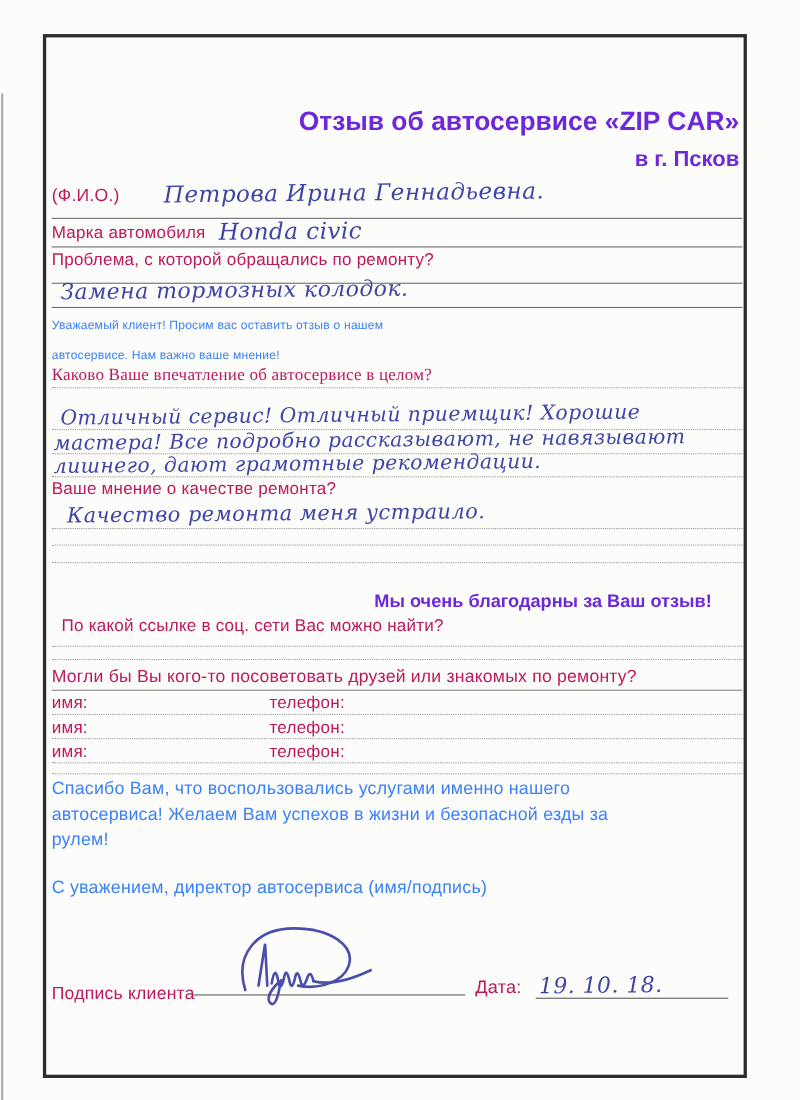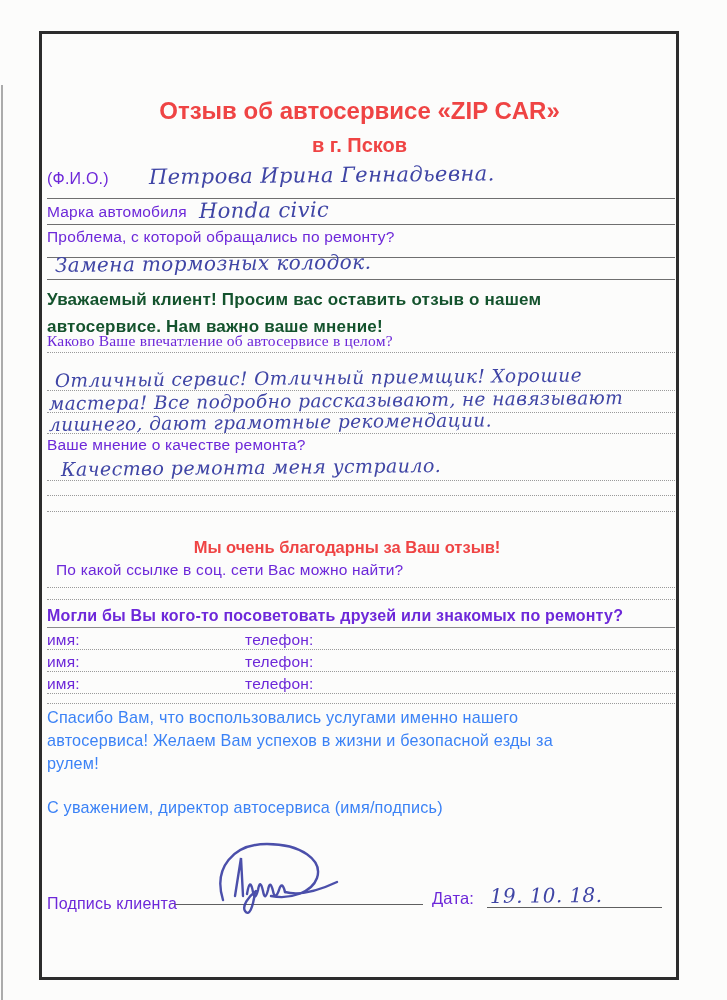--- a/index.html
+++ b/index.html
@@ -13,23 +13,23 @@
   .abs{position:absolute;box-sizing:border-box;}
   .form-border{
     left:39px;top:31px;width:640px;height:949px;
     border:3px solid #2c2c2c;
     background:transparent;
   }
   .scan-artifact{
     left:1px;top:85px;width:2px;height:915px;
     background:#4a4a4a;opacity:.45;
   }
-  .title{font-weight:bold;color:#ef4444;text-align:center;}
-  .label{font-size:15.5px;color:#6d28d9;letter-spacing:.2px;}
-  .bold-par{font-size:17px;font-weight:bold;color:#14532d;letter-spacing:.2px;}
+  .title{font-weight:bold;color:#6d28d9;text-align:right;}
+  .label{font-size:15.5px;color:#be185d;letter-spacing:.2px;}
+  .bold-par{font-size:11px;font-weight:normal;color:#3b82f6;letter-spacing:.2px;}
   .small-par{font-size:16.2px;color:#3b82f6;letter-spacing:.2px;}
   .solid-row{border-bottom:1.4px solid #6f6f6f;}
   .thin-solid-row{border-bottom:1px solid #8a8a8a;}
   .dotted-row{border-bottom:1.6px dotted #9a9a9a;}
   .ink{
     font-family:"DejaVu Serif", serif;
     font-style:italic;
     color:#3f45a5;
     letter-spacing:.4px;
     white-space:nowrap;
@@ -95,21 +95,21 @@
 <div class="abs dotted-row" style="left:47px;top:498px;width:628px;height:14px;"></div>
 
 <div class="abs title" style="left:47px;top:538px;width:600px;font-size:16.5px;">Мы очень благодарны за Ваш отзыв!</div>
 
 <div class="abs" style="left:56px;top:561px;width:628px;">
   <span class="label">По какой ссылке в соц. сети Вас можно найти?</span>
 </div>
 <div class="abs dotted-row" style="left:47px;top:579px;width:628px;height:9px;"></div>
 <div class="abs dotted-row" style="left:47px;top:590px;width:628px;height:10px;"></div>
 
-<div class="abs thin-solid-row" style="left:47px;top:605px;width:628px;height:23px;font-weight:bold;">
+<div class="abs thin-solid-row" style="left:47px;top:605px;width:628px;height:23px;">
   <span class="label" style="position:absolute;left:0;top:2px;font-size:16px;">Могли бы Вы кого-то посоветовать друзей или знакомых по ремонту?</span>
 </div>
 
 <div class="abs dotted-row" style="left:47px;top:629px;width:628px;height:21px;">
   <span class="label" style="position:absolute;left:0;top:2px;">имя:</span>
   <span class="label" style="position:absolute;left:198px;top:2px;">телефон:</span>
 </div>
 <div class="abs dotted-row" style="left:47px;top:651px;width:628px;height:21px;">
   <span class="label" style="position:absolute;left:0;top:2px;">имя:</span>
   <span class="label" style="position:absolute;left:198px;top:2px;">телефон:</span>

